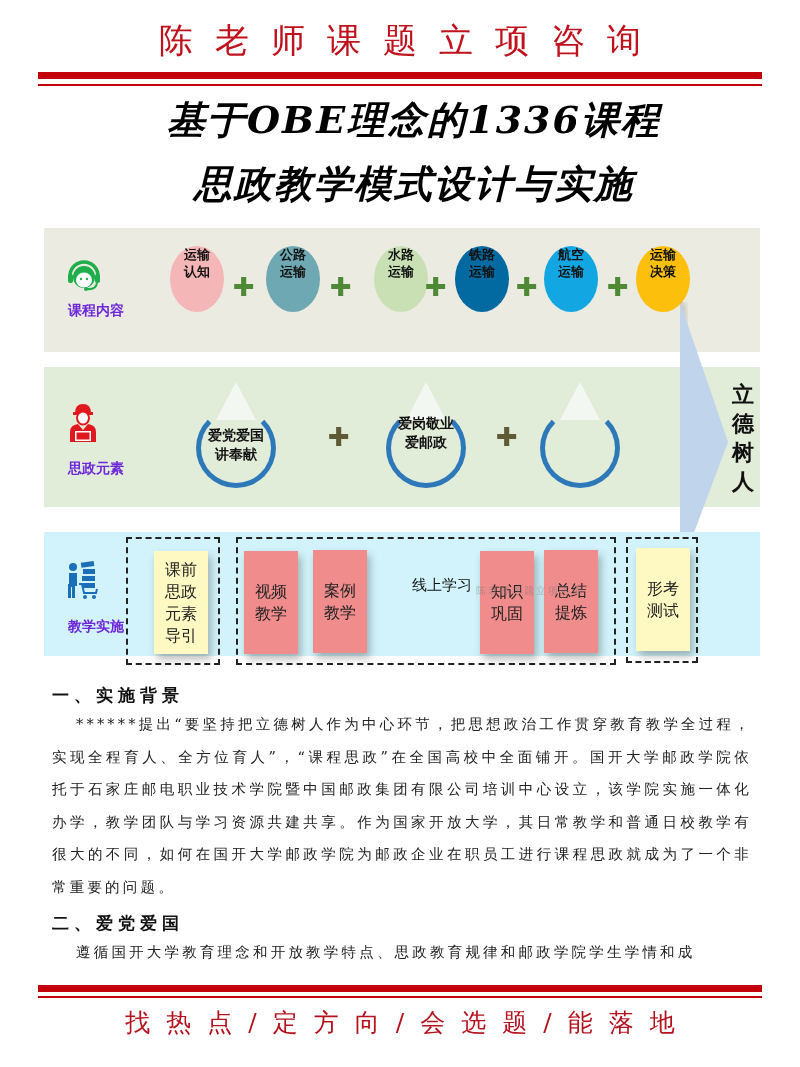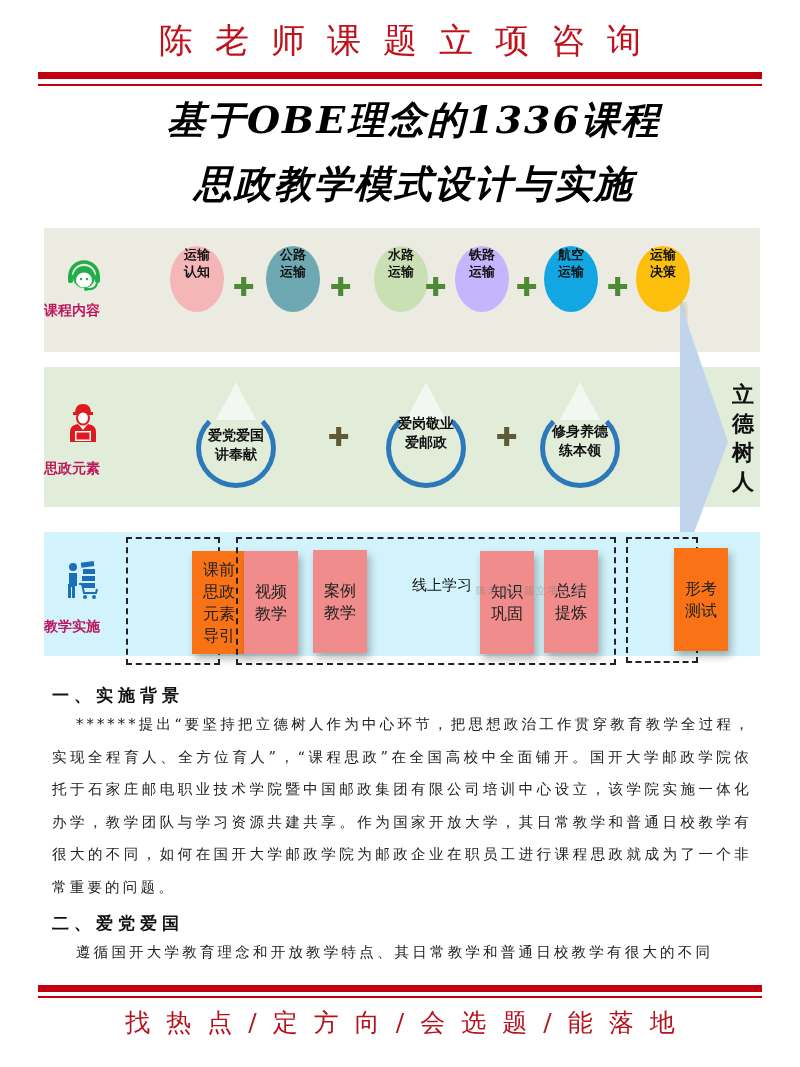--- a/index.html
+++ b/index.html
@@ -19,22 +19,22 @@
     font-family: "DejaVu Serif", serif; font-weight: bold; font-size: 38px;
     color: #000; letter-spacing: 2px; line-height: 48px; font-style: italic;
   }
 
   .band { position: absolute; left: 44px; }
   .band-1 { top: 228px; width: 716px; height: 124px; background: #ecebe1; }
   .band-2 { top: 367px; width: 716px; height: 140px; background: #e1ecd9; }
   .band-3 { top: 532px; width: 716px; height: 124px; background: #d2f3fb; }
 
   .row-label {
-    position: absolute; width: 80px; text-align: left; font-weight: bold;
-    font-size: 14px; color: #be185d;
+    position: absolute; width: 80px; text-align: right; font-weight: bold;
+    font-size: 14px; color: #6d28d9;
   }
   .row-icon { position: absolute; }
 
   .oval {
     position: absolute; width: 54px; height: 66px; border-radius: 50%;
     display: flex; align-items: flex-start; justify-content: center; text-align: center;
     font-weight: bold; font-size: 13px; line-height: 17px; color: #111;
   }
   .plus {
     position: absolute; font-weight: bold; font-size: 26px; color: #4e8a35; line-height: 26px;
@@ -63,21 +63,21 @@
     position: absolute; left: 728px; top: 380px; width: 30px; text-align: center;
     font-weight: bold; font-size: 22px; line-height: 29px; color: #111;
   }
 
   .dashed { position: absolute; border: 2.5px dashed #222; }
   .card {
     position: absolute; display: flex; align-items: center; justify-content: center;
     text-align: center; font-size: 16px; line-height: 22px; color: #222;
     box-shadow: 3px 5px 8px rgba(0,0,0,0.28);
   }
-  .card-yellow { background: #f97316; margin-left: 38px; }
+  .card-yellow { background: #fef9c3; }
   .card-pink { background: #f08c8c; }
 
   .online-label {
     position: absolute; left: 412px; top: 576px; font-weight: normal; font-size: 15px; color: #111;
   }
   .watermark {
     position: absolute; left: 476px; top: 584px; font-size: 10px; color: rgba(120,120,120,0.45);
     letter-spacing: 2px; white-space: nowrap; pointer-events: none;
   }
 
@@ -129,21 +129,21 @@
   </div>
   <div class="plus" style="left:233px; top:274px;">✚</div>
   <div class="oval" style="left:266px; top:246px; background:#6ea8b3;">
     <span><span>公路</span><br><span>运输</span></span>
   </div>
   <div class="plus" style="left:330px; top:274px;">✚</div>
   <div class="oval" style="left:374px; top:246px; background:#c9e0b4;">
     <span><span>水路</span><br><span>运输</span></span>
   </div>
   <div class="plus" style="left:425px; top:274px;">✚</div>
-  <div class="oval" style="left:455px; top:246px; background:#c4b5fd;">
+  <div class="oval" style="left:455px; top:246px; background:#0369a1;">
     <span><span>铁路</span><br><span>运输</span></span>
   </div>
   <div class="plus" style="left:516px; top:274px;">✚</div>
   <div class="oval" style="left:544px; top:246px; background:#12a7e3;">
     <span><span>航空</span><br><span>运输</span></span>
   </div>
   <div class="plus" style="left:607px; top:274px;">✚</div>
   <div class="oval" style="left:636px; top:246px; background:#fbbf0c;">
     <span><span>运输</span><br><span>决策</span></span>
   </div>
@@ -175,21 +175,20 @@
       </svg>
     <div class="ring"></div>
     <div class="txt" style="top:34px"><span>爱岗敬业</span><br><span>爱邮政</span></div>
   </div>
   <div class="plus plus-dark" style="left:496px; top:424px;">✚</div>
   <div class="drop" style="left:540px; top:380px;">
     <svg class="tip" viewBox="0 0 56 56">
         <path d="M28 2 L48 40 L8 40 Z" fill="#f3f7f1"></path>
       </svg>
     <div class="ring"></div>
-    <div class="txt" style="top:42px"><span>修身养德</span><br><span>练本领</span></div>
   </div>
 
   <div class="arrow-wrap">
     <svg width="80" height="270" viewBox="0 0 80 270">
       <defs>
         <filter id="sh" x="-40%" y="-10%" width="180%" height="120%">
           <feGaussianBlur stdDeviation="4"></feGaussianBlur>
         </filter>
       </defs>
       <rect x="-6" y="0" width="10" height="270" fill="rgba(0,0,0,0.25)" filter="url(#sh)"></rect>
@@ -243,17 +242,17 @@
   <div class="dashed" style="left:626px; top:537px; width:72px; height:126px;"></div>
   <div class="card card-yellow" style="left:636px; top:548px; width:54px; height:103px;">
     <span><span>形考</span><br><span>测试</span></span>
   </div>
 </div>
 
 <div class="sec-heading" style="top:684px;">一、实施背景</div>
 <div class="para" style="top:708px; text-indent: 24px;">******提出“要坚持把立德树人作为中心环节，把思想政治工作贯穿教育教学全过程，实现全程育人、全方位育人”，“课程思政”在全国高校中全面铺开。国开大学邮政学院依托于石家庄邮电职业技术学院暨中国邮政集团有限公司培训中心设立，该学院实施一体化办学，教学团队与学习资源共建共享。作为国家开放大学，其日常教学和普通日校教学有很大的不同，如何在国开大学邮政学院为邮政企业在职员工进行课程思政就成为了一个非常重要的问题。</div>
 
 <div class="sec-heading" style="top:912px;">二、爱党爱国</div>
-<div class="para" style="top:936px; text-indent: 24px; white-space: nowrap; overflow: hidden;">遵循国开大学教育理念和开放教学特点、其日常教学和普通日校教学有很大的不同</div>
+<div class="para" style="top:936px; text-indent: 24px; white-space: nowrap; overflow: hidden;">遵循国开大学教育理念和开放教学特点、思政教育规律和邮政学院学生学情和成</div>
 
 <div class="rule-thick" style="top:985px"></div>
 <div class="rule-thin" style="top:996px"></div>
 <div class="footer-slogan">找热点/定方向/会选题/能落地</div>
 
 </body></html>

